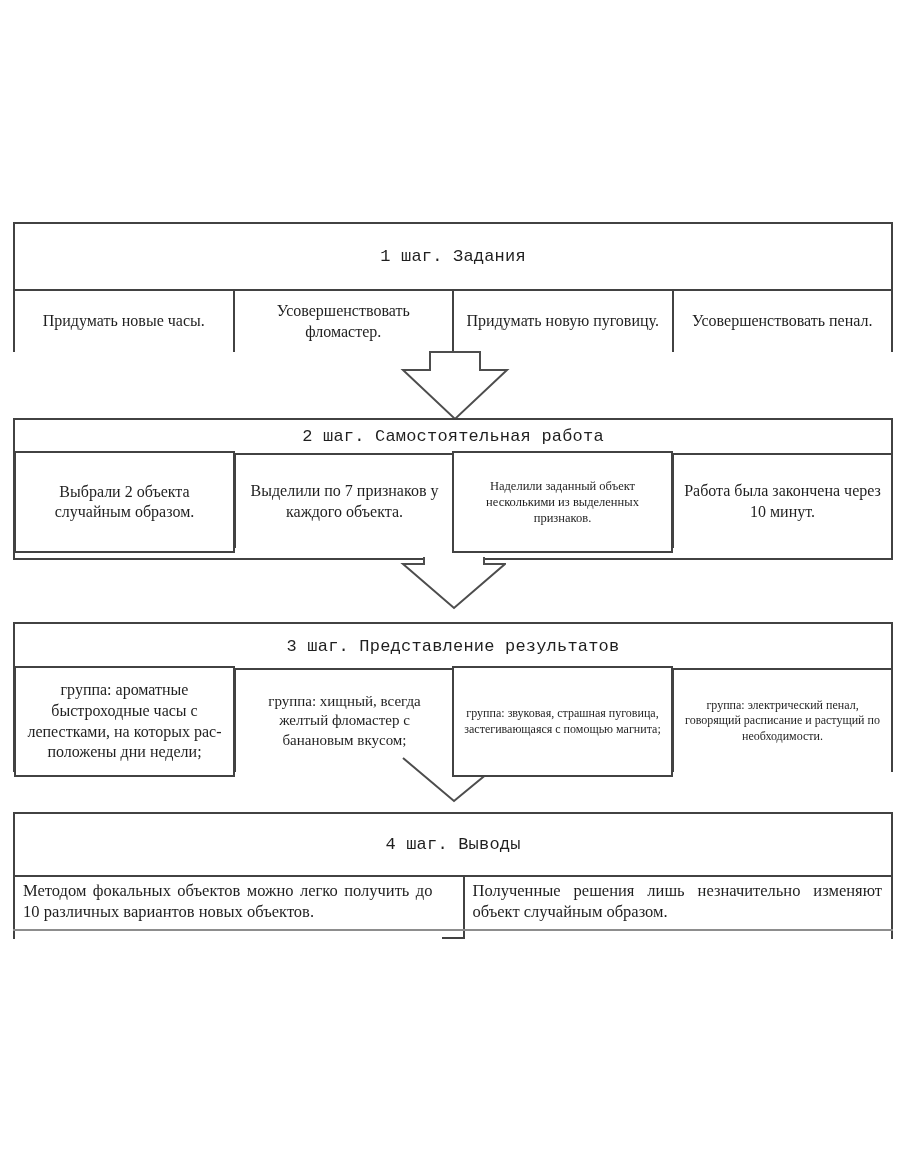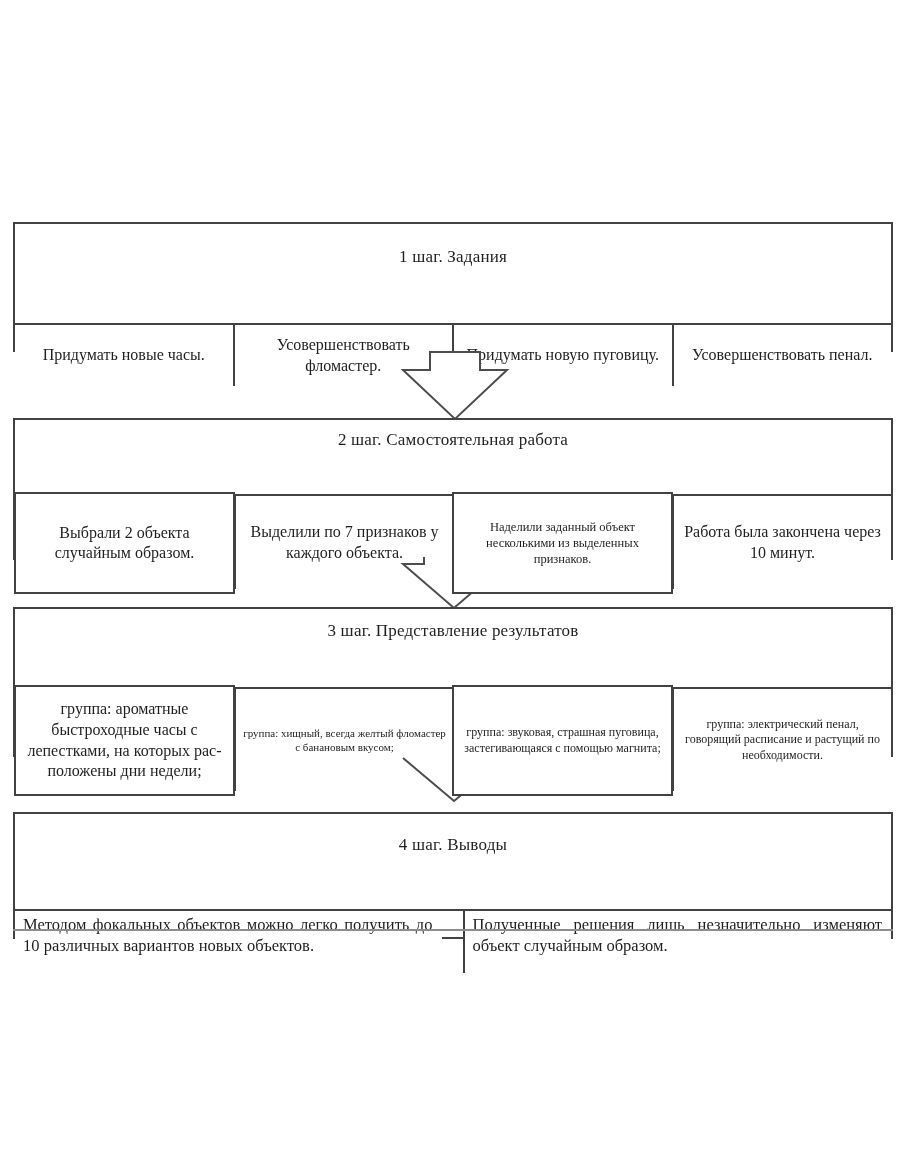--- a/index.html
+++ b/index.html
@@ -16,26 +16,26 @@
   .step-block {
     position: absolute; left: 13px; width: 880px;
     background: #fff;
     border: 2px solid #424242;
     box-sizing: border-box;
   }
   .step-title {
     display: flex; align-items: center; justify-content: center;
     font-size: 17px; letter-spacing: 0.2px;
     text-align: right;
+    font-family: Liberation Mono, monospace;
   }
   .cells {
     display: flex; align-items: stretch;
     border-top: 2px solid #424242;
     position: relative;
-    margin-top: 34px;
   }
   .cell {
     flex: 1 1 0;
     display: flex; align-items: center; justify-content: center;
     text-align: center;
     padding: 2px 7px;
     box-sizing: border-box;
     border-left: 2px solid #424242;
     font-size: 16px; line-height: 1.28;
     background: #fff;
@@ -49,24 +49,24 @@
   }
   .cell.small   { font-size: 12.5px; line-height: 1.3; }
   .cell.smaller { font-size: 16px;   line-height: 1.3; }
   .cell.mid     { font-size: 12px; line-height: 1.3; }
 
   
   .b1 { top: 222px; height: 130px; }
   .b1 .step-title { height: 65px; }
   
   .b2 { top: 418px; height: 142px; }
-  .b2 .step-title { height: 40px; }
+  .b2 .step-title { height: 33px; }
   .b2 .cells { height: 93px; }
   
-  .b3 { top: 607px; height: 150px; }
+  .b3 { top: 622px; height: 150px; }
   .b3 .step-title { height: 44px; }
   .b3 .cells { height: 102px; }
   
   .b4 { top: 812px; height: 127px; }
   .b4 .step-title { height: 61px; }
   .b4 .cells { height: 62px; gap: 21px; }
   .b4 .cell {
     display: block;
     text-align: justify;
     font-size: 16.5px; line-height: 1.28;
@@ -111,21 +111,21 @@
   </div>
 
   <svg class="arrow" style="left:400px; top:556px;" width="106" height="54">
     <path d="M24,1 L24,8 L3,8 L54,52 L105,8 L84,8 L84,1" fill="#ffffff" stroke="#4d4d4d" stroke-width="2" stroke-linejoin="miter"></path>
   </svg>
 
   <div class="step-block b3">
     <div class="step-title">3 шаг. Представление результатов</div>
     <div class="cells">
       <div class="cell smaller outset">группа: ароматные быстроходные часы с лепестками, на которых рас-положены дни недели;</div>
-      <div class="cell" style="font-size:11px;">группа: хищный, всегда желтый фломастер с банановым вкусом;</div>
+      <div class="cell" style="font-size:15px;">группа: хищный, всегда желтый фломастер с банановым вкусом;</div>
       <div class="cell mid outset">группа: звуковая, страшная пуговица, застегивающаяся с помощью магнита;</div>
       <div class="cell mid">группа: электрический пенал, говорящий расписание и растущий по необходимости.</div>
     </div>
   </div>
 
   <svg class="arrow" style="left:400px; top:757px;" width="106" height="46">
     <polyline points="3,1 54,44 105,2" fill="none" stroke="#4d4d4d" stroke-width="2" stroke-linejoin="miter"></polyline>
   </svg>
 
   <div class="step-block b4">

